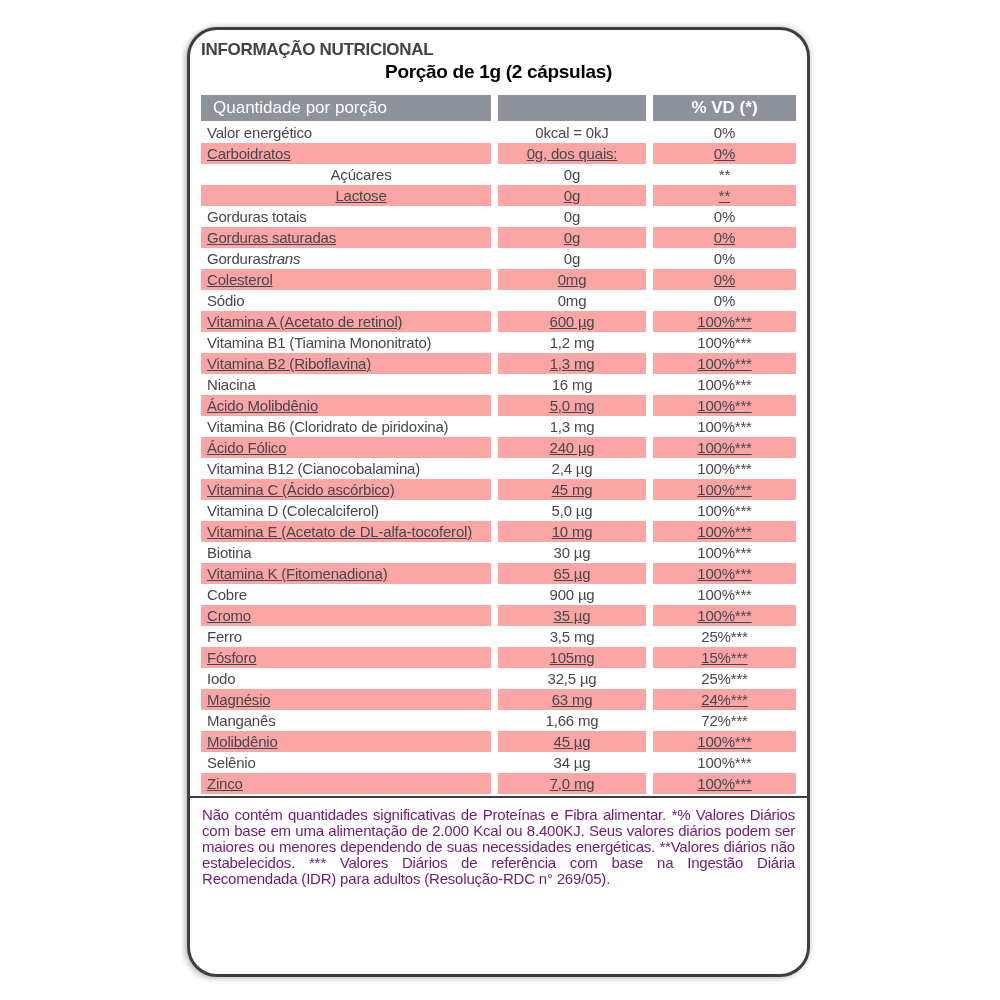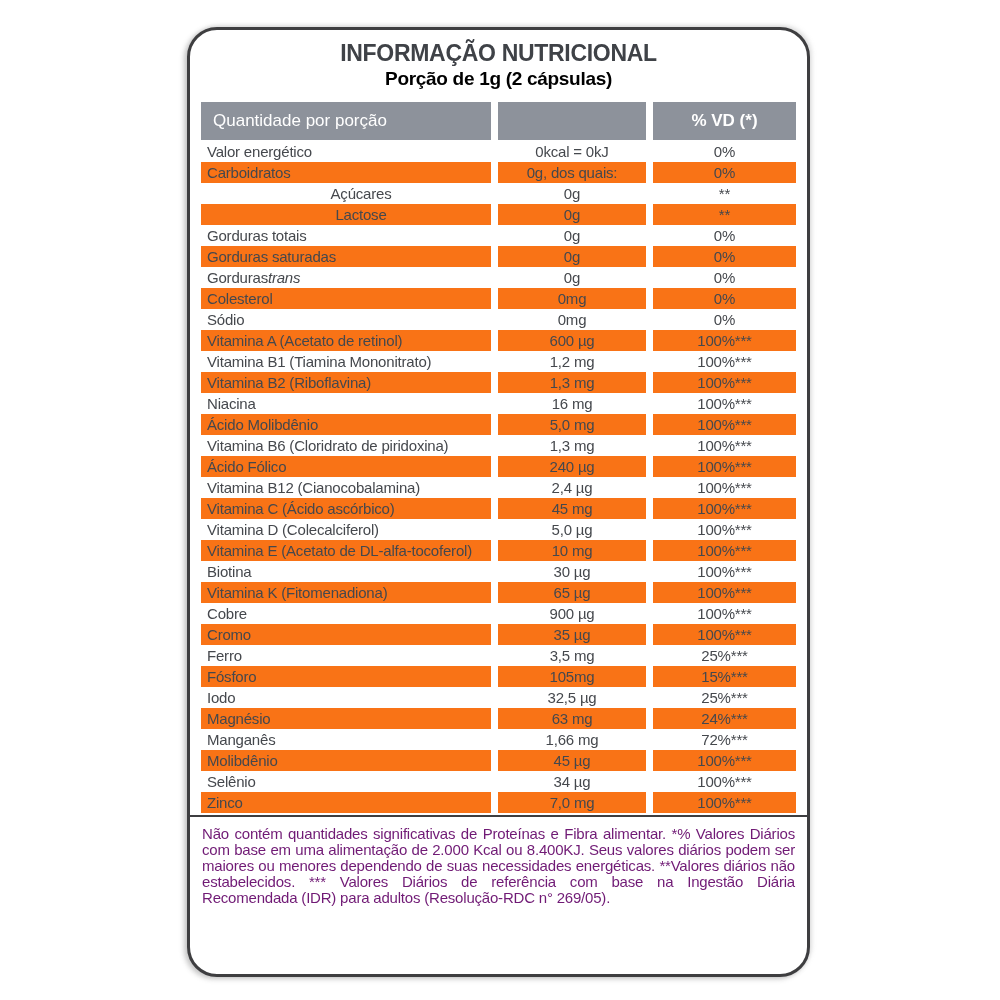--- a/index.html
+++ b/index.html
@@ -14,42 +14,41 @@
     left: 187px; top: 27px;
     width: 623px; height: 950px;
     border: 3px solid #3e3e40;
     border-radius: 30px;
     background: #ffffff;
     box-shadow: -3px 2px 5px rgba(130,130,130,0.45), 2px -2px 4px rgba(170,170,170,0.35);
     padding: 8px 11px 0 11px;
     overflow: hidden;
   }
   .title {
-    text-align: center;
-    font-size: 23px;
+    font-size: 17px;
     font-weight: 600;
     letter-spacing: -0.3px;
     color: #3f4247;
     margin-top: 2px;
   }
   .subtitle {
     text-align: center;
     font-size: 19px;
     font-weight: 600;
     letter-spacing: -0.3px;
     color: #000000;
     margin-top: 1px;
   }
   .grid-row {
     display: grid;
     grid-template-columns: 290px 148px 1fr;
     column-gap: 7px;
   }
   .thead {
-    height: 38px;
+    height: 26px;
     margin-top: 12px;
   }
   .thead .cell {
     background: #8d929b;
     color: #ffffff;
     display: flex;
     align-items: center;
     font-size: 17px;
   }
   .thead .c1 { padding-left: 12px; }
@@ -58,21 +57,21 @@
   .row { height: 21px; }
   .row .cell {
     display: flex;
     align-items: center;
     font-size: 15px;
     letter-spacing: -0.2px;
     color: #45484d;
     white-space: nowrap;
     overflow: hidden;
   }
-  .row.stripe .cell { background: #f97316; }
+  .row.stripe .cell { background: #fca5a5; text-decoration: underline; }
   .row .c1 { padding-left: 6px; }
   .row .c1.indent { justify-content: center; padding-left: 30px; }
   .row .c2, .row .c3 { justify-content: center; }
   .row .c1 em { font-style: italic; }
   .rule {
     height: 2px;
     background: #3e3e40;
     margin: 2px -11px 0 -11px;
   }
   .footnote {

